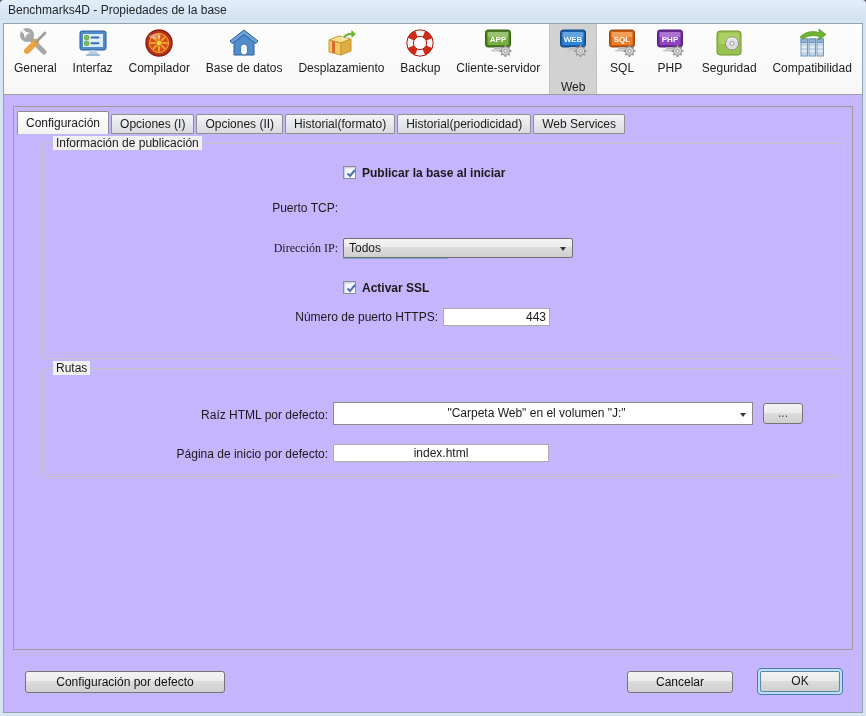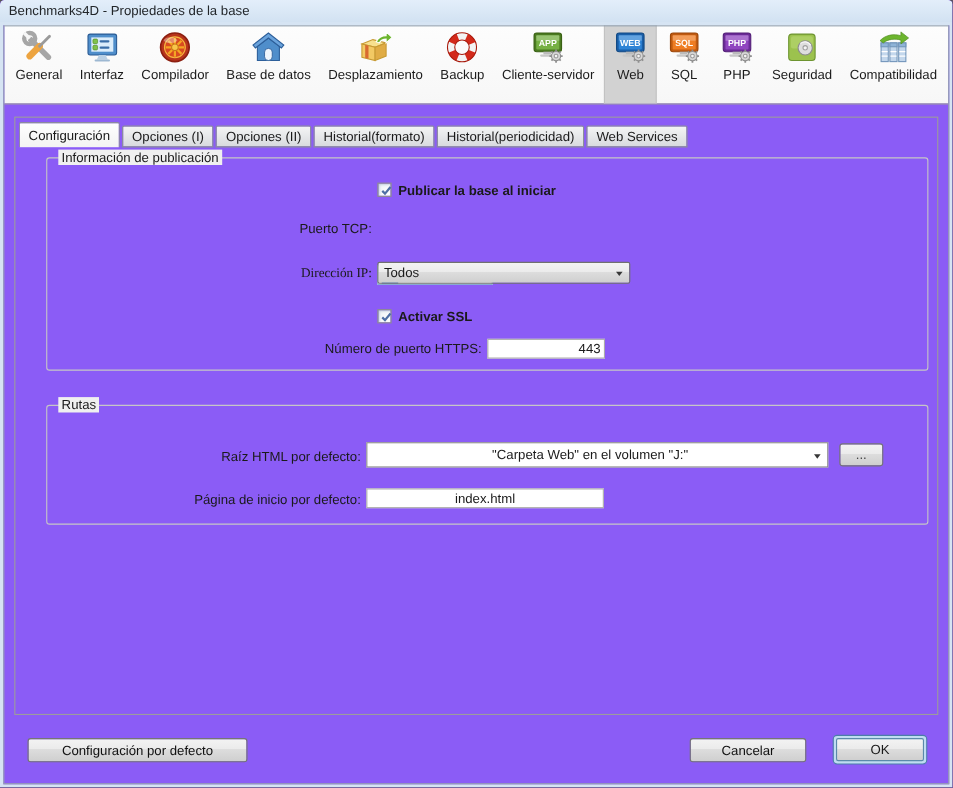--- a/index.html
+++ b/index.html
@@ -1,18 +1,18 @@
 <!DOCTYPE html>
 <html><head>
 <meta charset="utf-8">
 <style>
   html,body{margin:0;padding:0;background:#555;}
   *{box-sizing:border-box;}
   .window{
-    position:relative;width:866px;height:716px;background:#8b5cf6;
+    position:relative;width:866px;height:716px;background:#c4b5fd;
     font-family:"Liberation Sans",sans-serif;font-size:12px;color:#1a1a1a;
     border-radius:4px 4px 0 0;overflow:hidden;
   }
   
   .titlebar{
     position:absolute;left:0;top:0;width:866px;height:20px;
     background:linear-gradient(180deg,#e3eefa,#d2e2f2);
     line-height:20px;padding-left:8px;color:#22262a;border-radius:4px 4px 0 0;
   }
   
@@ -23,21 +23,21 @@
     position:absolute;left:4px;top:21px;width:858px;height:74px;
     background:linear-gradient(#fdfdfd,#f7f7f7);border-bottom:1px solid #9d9d9d;
     display:flex;justify-content:space-between;padding:0 3px;
   }
   .titem{
     display:flex;flex-direction:column;align-items:center;justify-content:flex-start;
     padding:6px 7px 0;height:73px;cursor:default;
   }
   .titem .ticon{width:32px;height:32px;flex:0 0 32px;}
   .titem .tlabel{margin-top:2px;white-space:nowrap;color:#1c1c1c;}
-  .titem.selected{background:#d2d2d2;border-left:1px solid #c2c2c2;border-right:1px solid #c2c2c2;}
+  .titem.selected{background:#d2d2d2;border-left:1px solid #c2c2c2;border-right:1px solid #c2c2c2;justify-content:space-between;}
   
   .panel{position:absolute;left:13px;top:106px;width:840px;height:544px;border:1px solid #9c9c9c;}
   
   .tabs{position:absolute;left:17px;top:111px;height:23px;display:flex;align-items:flex-end;z-index:2;}
   .tab{
     height:20px;padding:0 8px;line-height:19px;margin-right:2px;white-space:nowrap;
     background:linear-gradient(#f4f5f5,#d8dade);border:1px solid #8b9097;border-radius:2px 2px 0 0;cursor:default;
   }
   .tab.active{
     height:23px;line-height:22px;background:linear-gradient(#fefefe,#f3f3f3);
@@ -325,21 +325,21 @@
 
   <div class="tabs">
     <div class="tab active">Configuración</div>
     <div class="tab">Opciones (I)</div>
     <div class="tab">Opciones (II)</div>
     <div class="tab">Historial(formato)</div>
     <div class="tab">Historial(periodicidad)</div>
     <div class="tab">Web Services</div>
   </div>
 
-  <div class="groupbox" style="left:42px;top:143px;width:802px;height:194px;text-align:center;">
+  <div class="groupbox" style="left:42px;top:143px;width:802px;height:216px;text-align:center;">
     <span class="gtitle">Información de publicación</span>
   </div>
 
   <span class="cb" style="left:343px;top:166px;">
     <svg width="15" height="15" viewBox="0 0 15 15">
         <path d="M3.5 7.5 L6 10 L11 4" stroke="#4e6fa5" stroke-width="2" fill="none"></path>
       </svg>
   </span>
   <span class="blabel" style="left:362px;top:166px;">Publicar la base al iniciar</span>
 

